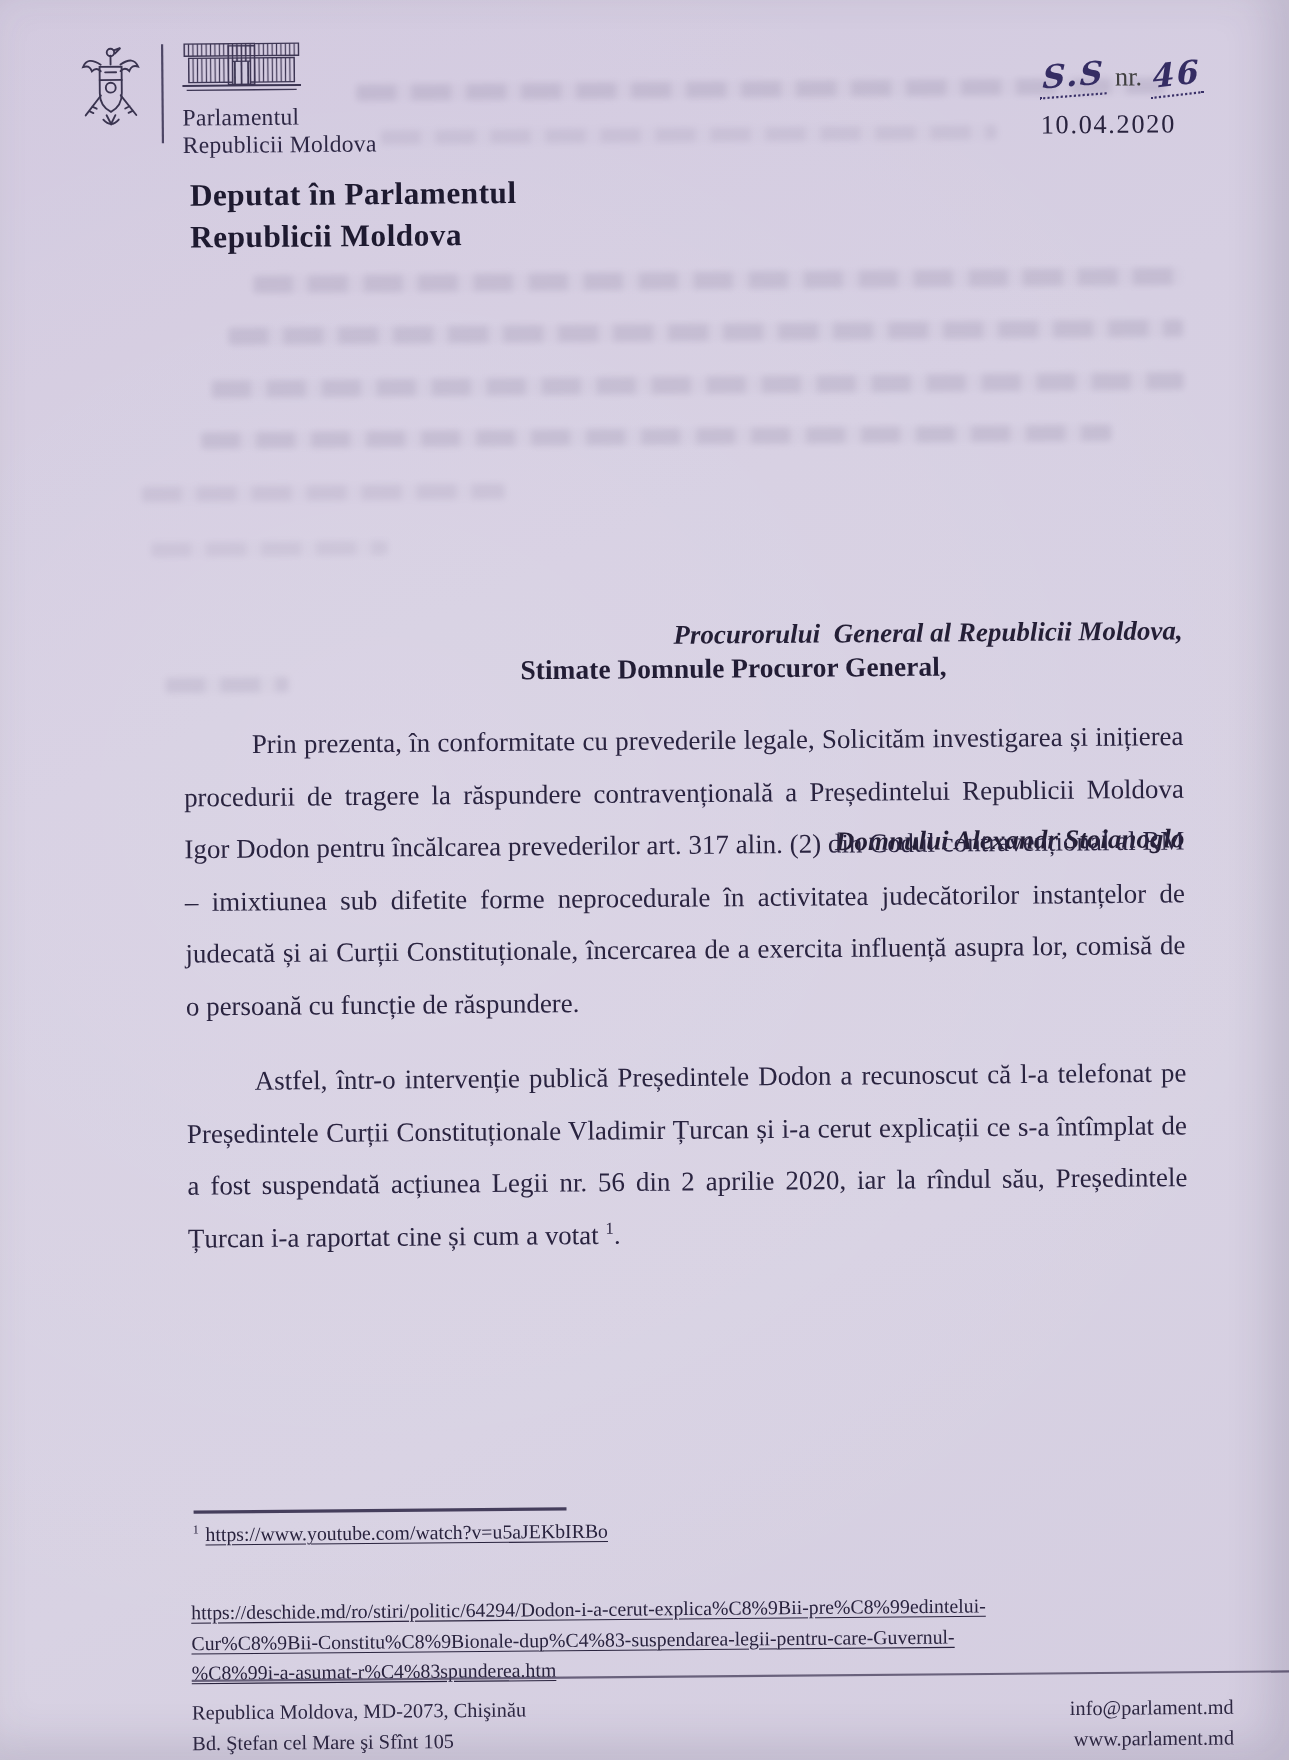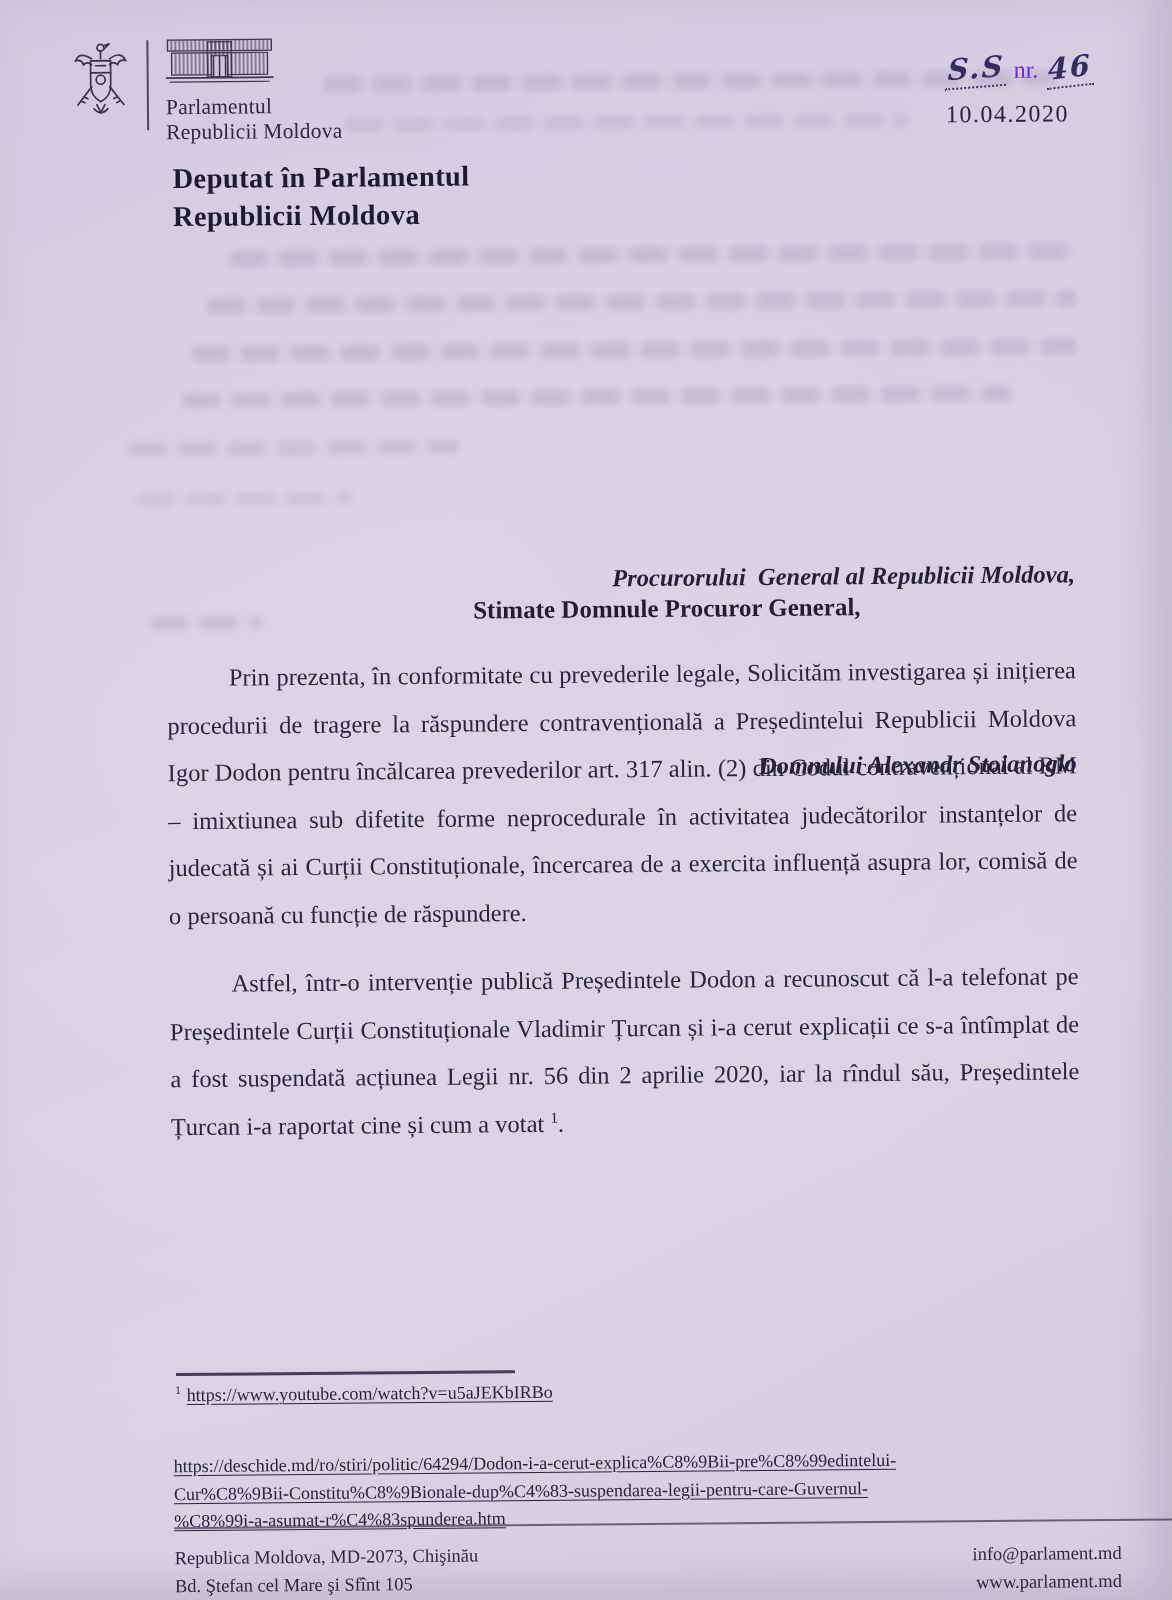--- a/index.html
+++ b/index.html
@@ -29,21 +29,21 @@
   .org-name{margin-top:5px;font-size:21.5px;line-height:25px;color:#2e2845;letter-spacing:0.2px;}
   
   .ref-block{position:absolute;left:952px;top:54px;width:190px;}
   .ref-row{display:flex;align-items:baseline;gap:7px;}
   .hand{
     font-family:"DejaVu Serif",serif;font-style:italic;
     color:#352d63;font-size:29px;font-weight:600;letter-spacing:2px;
     border-bottom:2.6px dotted #3a3168;padding:0 2px 1px 2px;
     transform:rotate(-4deg) skewX(-6deg);display:inline-block;
   }
-  .nr-label{font-size:24px;color:#6d28d9;}
+  .nr-label{font-size:24px;color:#404040;}
   .doc-date{margin-top:13px;font-size:24px;letter-spacing:1.5px;color:#29233e;}
   
   .sender-title{position:absolute;left:178px;top:156px;font-size:28.5px;font-weight:700;line-height:38px;color:#1e1a30;letter-spacing:0.4px;}
   
   .ghost{
     position:absolute;border-radius:3px;
     background:repeating-linear-gradient(90deg,
       rgba(103,91,128,0.32) 0px, rgba(103,91,128,0.32) 36px,
       rgba(103,91,128,0.06) 36px, rgba(103,91,128,0.06) 50px);
     filter:blur(3px);opacity:0.48;

